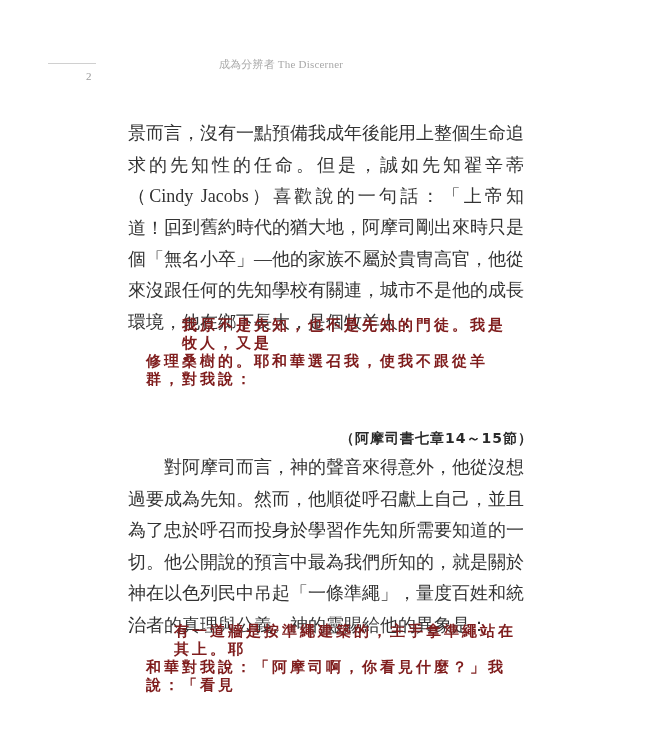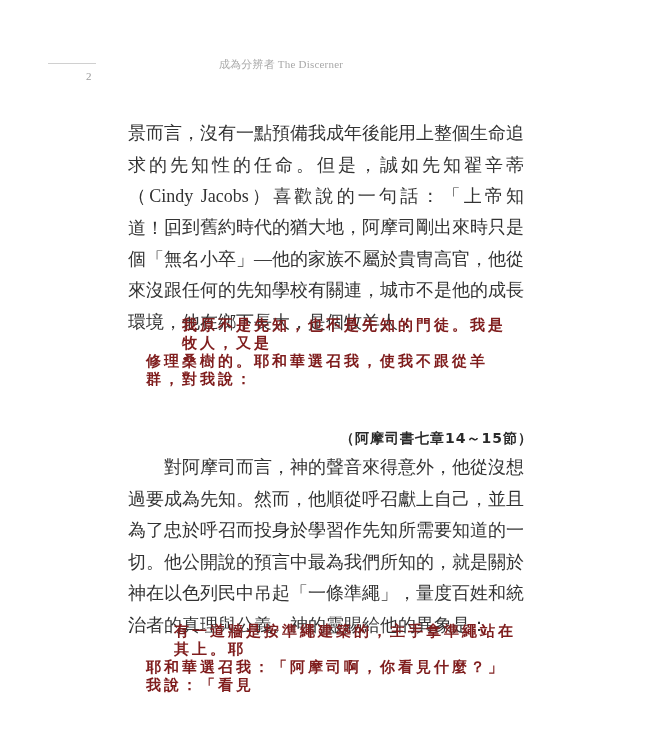--- a/index.html
+++ b/index.html
@@ -101,16 +101,16 @@
   </div>
 
   <div class="citation" style="left:340px; top:398px;">（阿摩司書七章14～15節）</div>
 
   <div class="body-text" style="top:452px;">
     <p class="indent">對阿摩司而言，神的聲音來得意外，他從沒想過要成為先知。然而，他順從呼召獻上自己，並且為了忠於呼召而投身於學習作先知所需要知道的一切。他公開說的預言中最為我們所知的，就是關於神在以色列民中吊起「一條準繩」，量度百姓和統治者的真理與公義。神的靈賜給他的異象是：</p>
   </div>
 
   <div class="quote" style="left:146px; top:622px; width:370px;">
     <p style="padding-left:28px;">有一道牆是按準繩建築的，主手拿準繩站在其上。耶</p>
-    <p>耶和華選召我：「阿摩司啊，你看見什麼？」我說：「看見</p>
+    <p>和華對我說：「阿摩司啊，你看見什麼？」我說：「看見</p>
   </div>
 
 </div>
 
 </body></html>

